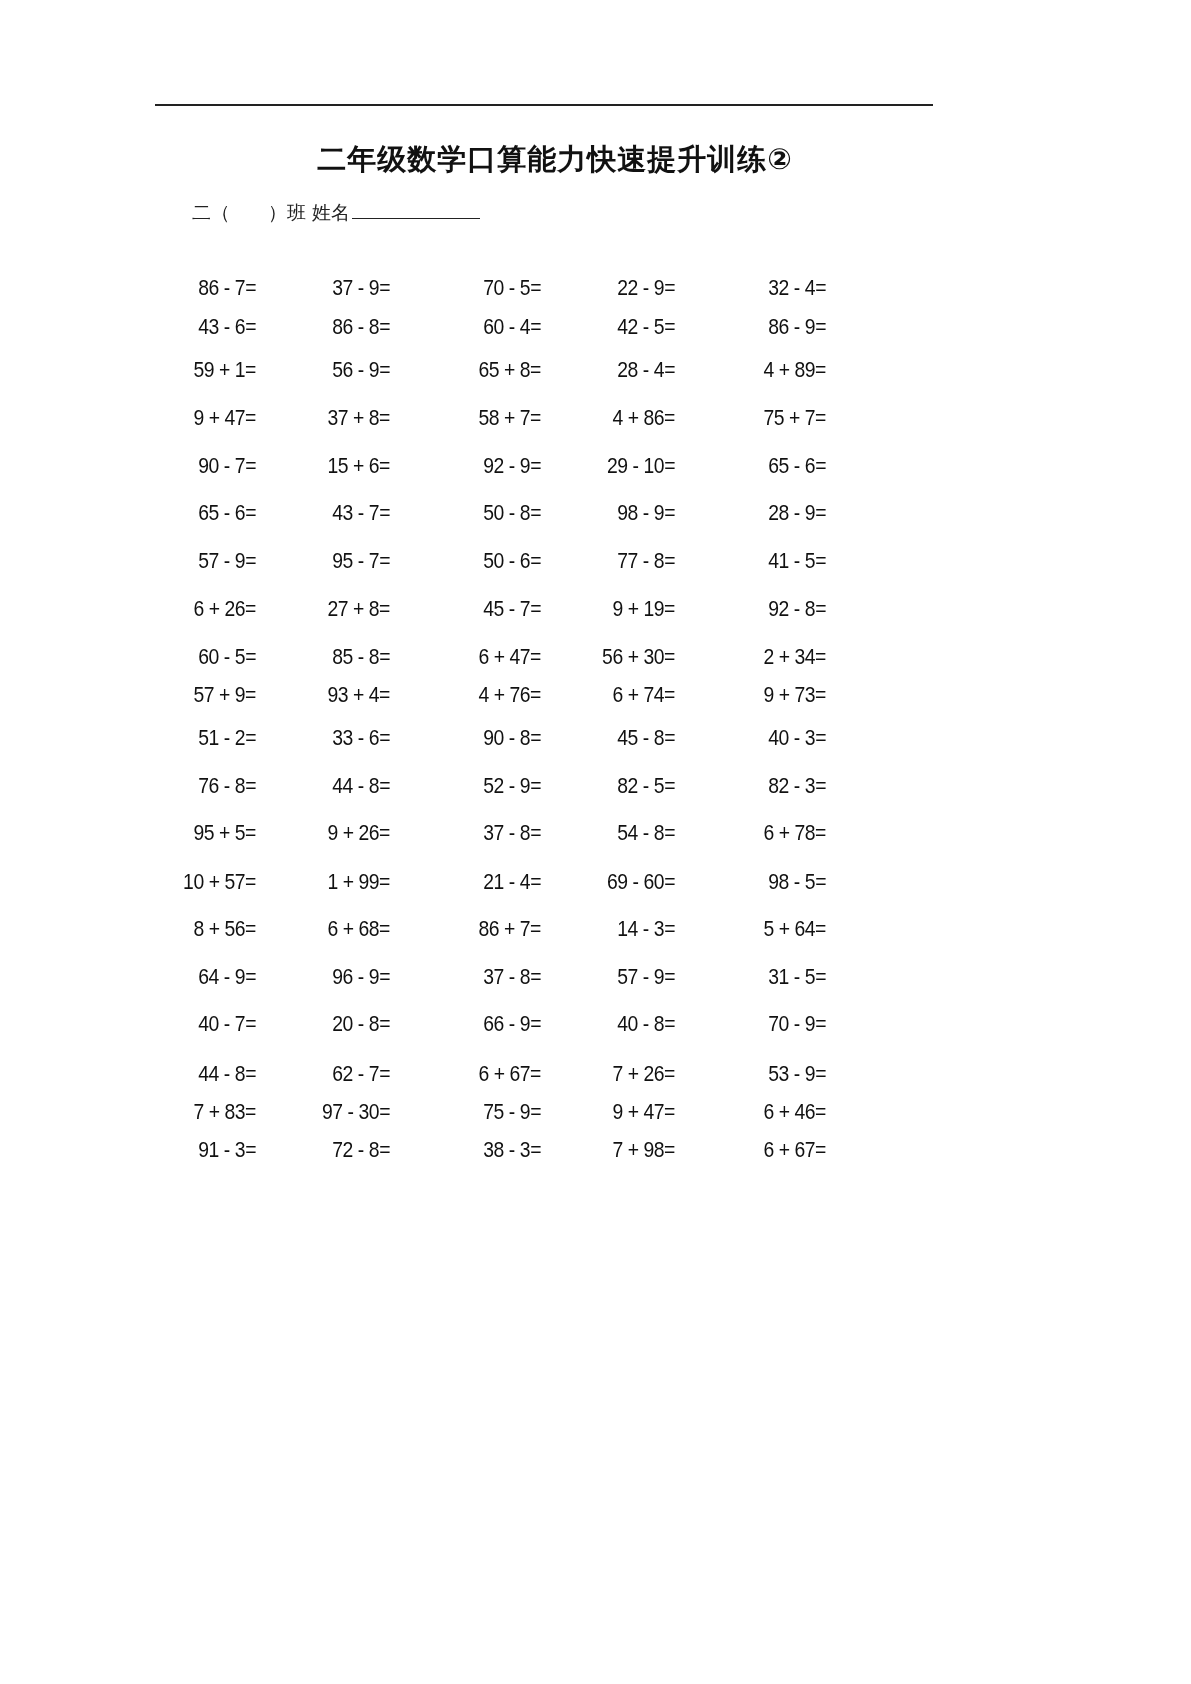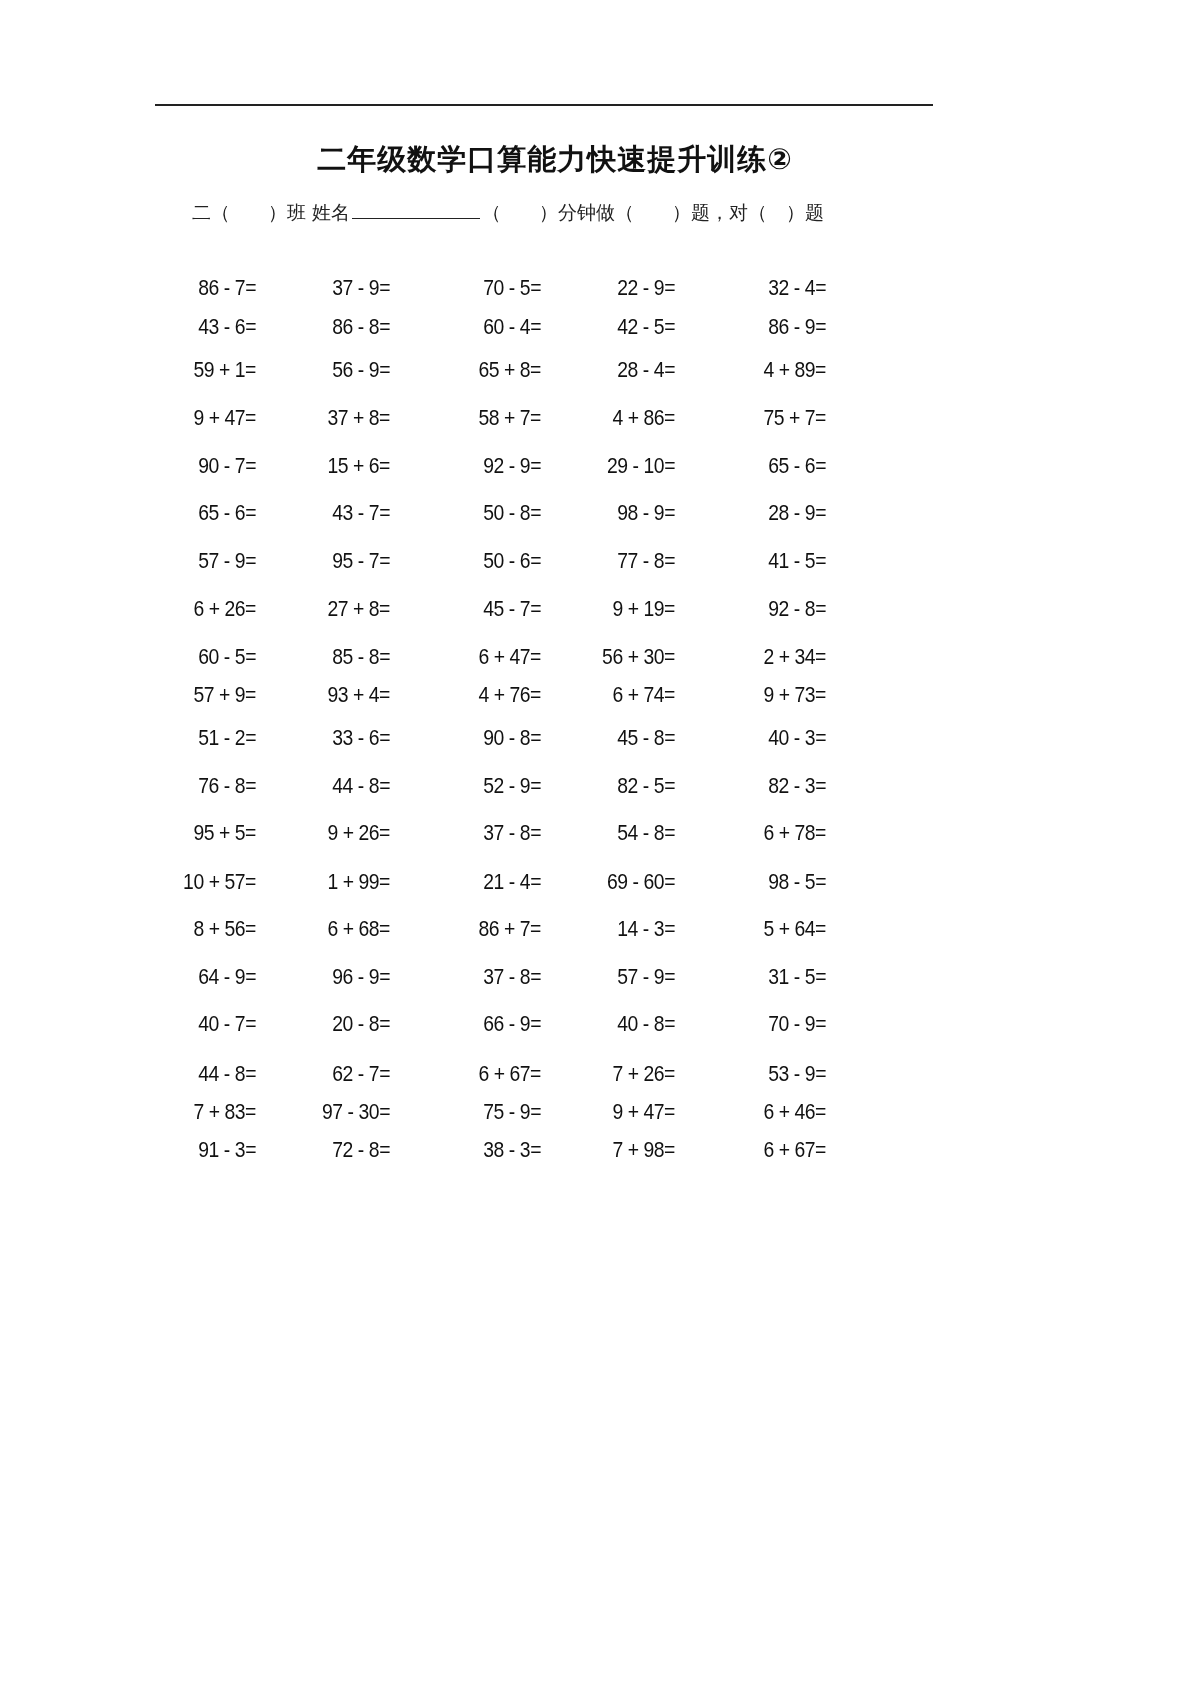--- a/index.html
+++ b/index.html
@@ -71,21 +71,20 @@
 
 <div class="top-rule"></div>
 
 <div class="title">二年级数学口算能力快速提升训练②</div>
 
 <div class="info-line">
   <span>二（　　）班</span>
   <span>&nbsp;</span>
   <span>姓名</span>
   <span class="name-blank"></span>
-  <span>（　　）分钟做（　　）题，对（　）题</span>
 </div>
 
 <div id="problem-grid">
     <div class="problem" style="left: 136px; top: 276px;">86 - 7=</div>
     <div class="problem" style="left: 270px; top: 276px;">37 - 9=</div>
     <div class="problem" style="left: 421px; top: 276px;">70 - 5=</div>
     <div class="problem" style="left: 555px; top: 276px;">22 - 9=</div>
     <div class="problem" style="left: 706px; top: 276px;">32 - 4=</div>
     <div class="problem" style="left: 136px; top: 315px;">43 - 6=</div>
     <div class="problem" style="left: 270px; top: 315px;">86 - 8=</div>

